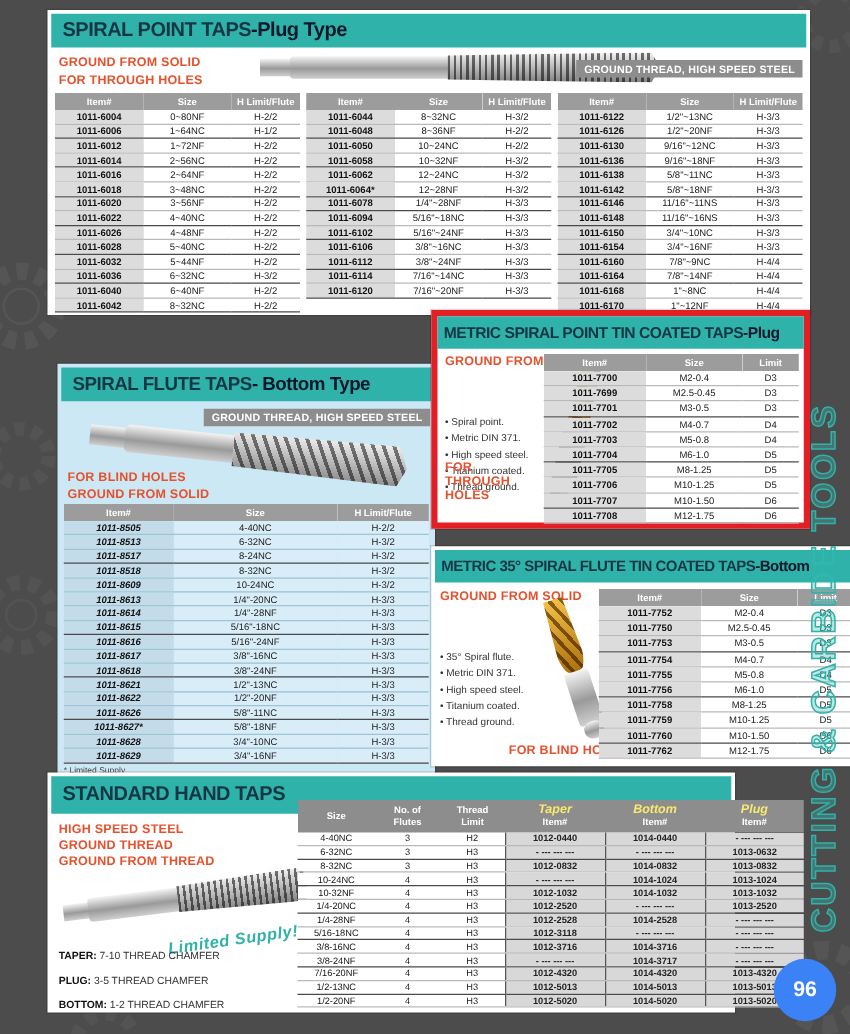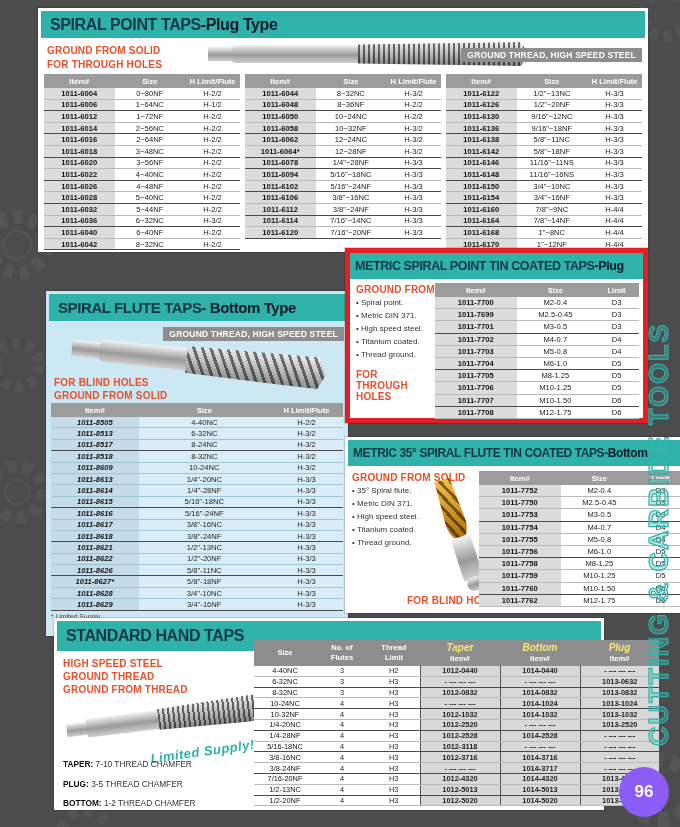--- a/index.html
+++ b/index.html
@@ -29,21 +29,21 @@
   
   .p-blue{background:#cde8f5;}
   .p-blue td{border-bottom:1px solid #9fc4d6;background:#d9edf8;height:10.4px;}
   .p-blue tbody td:first-child{background:#c4dcea;font-style:italic;}
   .p-blue tr.grp td{border-bottom:1.5px solid #4a4a4a;}
   
   .t-metric{width:204px;}
   .t-metric td{height:11.2px;}
   
   .redbox{border:5px solid #e31e24;}
-  .bullets{position:absolute;font-size:8px;color:#333;line-height:13px;}
+  .bullets{position:absolute;font-size:8px;color:#333;line-height:13px;margin-top:35px;}
   .bullets div::before{content:"• ";}
   
   .t-hand{width:405px;}
   .t-hand thead th{height:26px;background:#8d8d8d;vertical-align:middle;line-height:10px;}
   .t-hand thead .yel{color:#f7e96f;font-style:italic;font-size:10px;}
   .t-hand td{height:9.8px;font-size:7.4px;}
   .t-hand tbody td:first-child{background:#fff;font-weight:normal;}
   .t-hand td:nth-child(4),.t-hand td:nth-child(5),.t-hand td:nth-child(6)
     {background:#d8d8d8;font-weight:bold;border-left:1px solid #555;}
   
@@ -56,21 +56,21 @@
   .goldspiral{background:repeating-linear-gradient(65deg,#8a6a1e 0 3px,#f3d271 3px 8px),
           linear-gradient(#ffe9a0,#b4871d);background-blend-mode:multiply;}
   .goldthread{background:repeating-linear-gradient(0deg,#8a6a1e 0 2px,#f3d271 2px 5px),
           linear-gradient(90deg,#ffe9a0,#b4871d);background-blend-mode:multiply;}
   
   .side-title{position:absolute;right:2px;top:288px;height:492px;width:34px;
       writing-mode:vertical-rl;transform:rotate(180deg);
       font-size:27px;font-weight:bold;letter-spacing:2px;text-align:center;
       color:rgba(57,192,184,.35);-webkit-text-stroke:1.2px #2fb2aa;white-space:nowrap;}
   .pagecircle{position:absolute;left:619px;top:767px;width:50px;height:50px;border-radius:50%;
-      background:#8b5cf6;display:flex;align-items:center;justify-content:center;
+      background:#3b82f6;display:flex;align-items:center;justify-content:center;
       color:#fff;font-weight:bold;font-size:17px;}
   .limited-script{position:absolute;color:#2fb2aa;font-weight:bold;font-style:italic;
       font-size:13px;transform:rotate(-8deg);letter-spacing:.5px;}
   .chamfer{position:absolute;font-size:8.3px;color:#333;}
   .chamfer b{color:#111;}
 </style>
 </head>
 <body>
 
 <svg class="gear" style="left:-28px;top:200px" width="90" height="90">
@@ -669,21 +669,21 @@
         </tr>
         <tr>
           <td>1011-7762</td>
           <td>M12-1.75</td>
           <td>D6</td>
         </tr>
       </tbody>
   </table>
 </div>
 
-<div class="panel" style="left:38px;top:618px;width:550px;height:192px;margin-left:16px;">
+<div class="panel" style="left:38px;top:618px;width:550px;height:192px;">
   <div class="tealbar" style="height:30px;">
     <span class="t1">STANDARD HAND TAPS</span>
   </div>
   <div class="rednote" style="left:9px;top:40px">HIGH SPEED STEEL</div>
   <div class="rednote" style="left:9px;top:53px">GROUND THREAD</div>
   <div class="rednote" style="left:9px;top:66px">GROUND FROM THREAD</div>
 
   <div class="tap" style="left:12px;top:80px;width:200px;height:40px;transform:rotate(-7deg);">
     <div class="shank" style="position:absolute;left:0;top:14px;width:22px;height:13px;"></div>
     <div class="shank" style="position:absolute;left:20px;top:11px;width:75px;height:19px;border-radius:3px;"></div>

